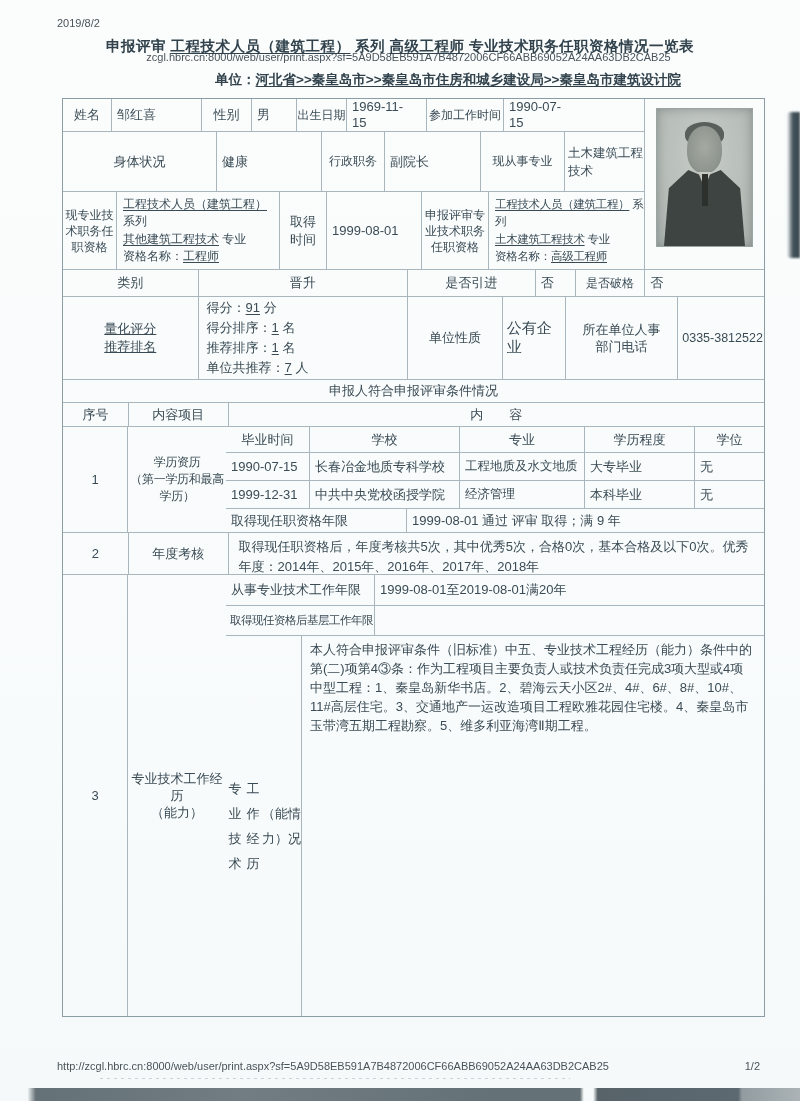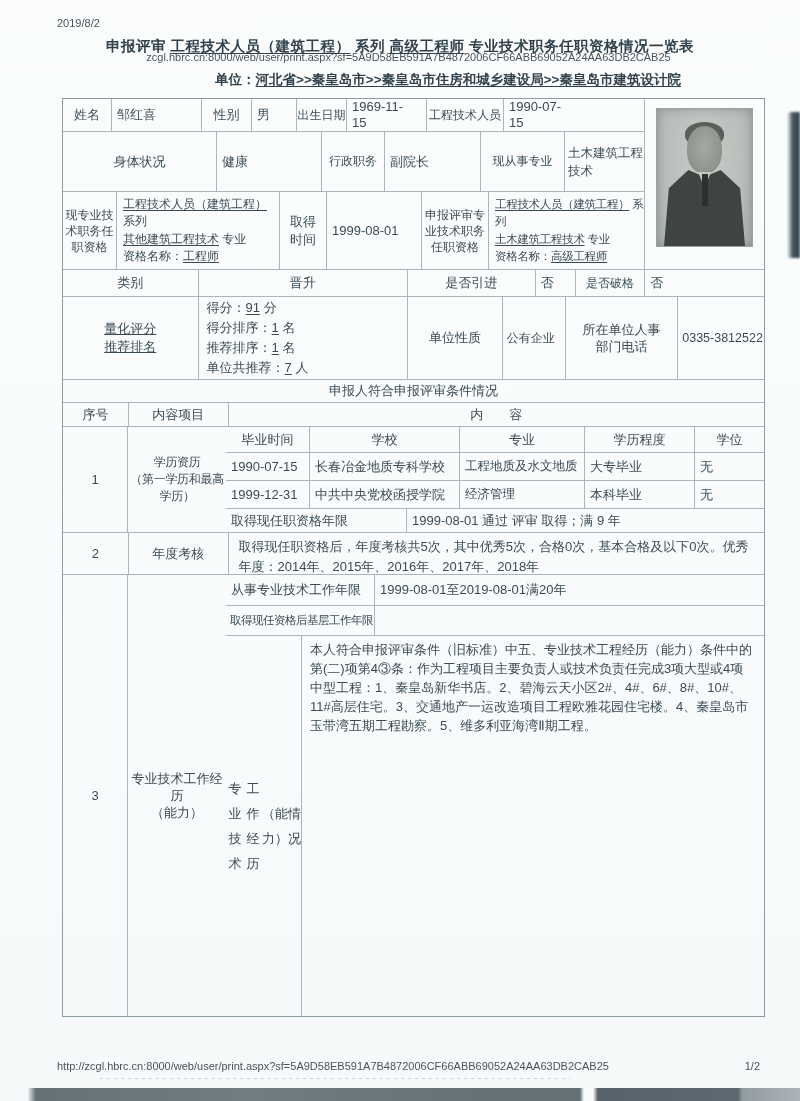--- a/index.html
+++ b/index.html
@@ -105,21 +105,21 @@
       <div class="topleft">
         <div class="row first r1">
           <div class="c lab" style="width:48px">姓名</div>
           <div class="c val" style="width:90px">邹红喜</div>
           <div class="c lab" style="width:50px">性别</div>
           <div class="c val" style="width:45px">男</div>
           <div class="c lab small" style="width:50px">出生日期</div>
           <div class="c val datewrap" style="width:80px">
               <span>1969-11-15</span>
             </div>
-          <div class="c lab small" style="width:77px">工程技术人员</div>
+          <div class="c lab small" style="width:77px">参加工作时间</div>
           <div class="c val datewrap" style="width:141px">
               <span>1990-07-15</span>
             </div>
         </div>
         <div class="row r2">
           <div class="c lab" style="width:153px">身体状况</div>
           <div class="c val" style="width:105px">健康</div>
           <div class="c lab small" style="width:63px">行政职务</div>
           <div class="c val" style="width:96px">副院长</div>
           <div class="c lab small" style="width:84px">现从事专业</div>
@@ -168,21 +168,21 @@
         <div>量化评分</div>
         <div>推荐排名</div>
       </div>
       <div class="c score" style="width:210px">
         <div><span>得分：</span><span class="u">91</span><span> </span><span>分</span></div>
         <div><span>得分排序：</span><span class="u">1</span><span> </span><span>名</span></div>
         <div><span>推荐排序：</span><span class="u">1</span><span> </span><span>名</span></div>
         <div><span>单位共推荐：</span><span class="u">7</span><span> </span><span>人</span></div>
       </div>
       <div class="c lab" style="width:95px">单位性质</div>
-      <div class="c val" style="width:63px;font-size:12px;padding-left:4px">公有企业</div>
+      <div class="c val" style="width:63px;font-size:15px;padding-left:4px">公有企业</div>
       <div class="c lab" style="width:113px">
           <div class="phonelab">所在单位人事部门电话</div>
         </div>
       <div class="c val" style="width:87px;font-size:12.5px;padding-left:4px">0335-3812522</div>
     </div>
 
     <div class="row banner">申报人符合申报评审条件情况</div>
 
     <div class="row r7">
       <div class="c lab" style="width:65px">序号</div>

